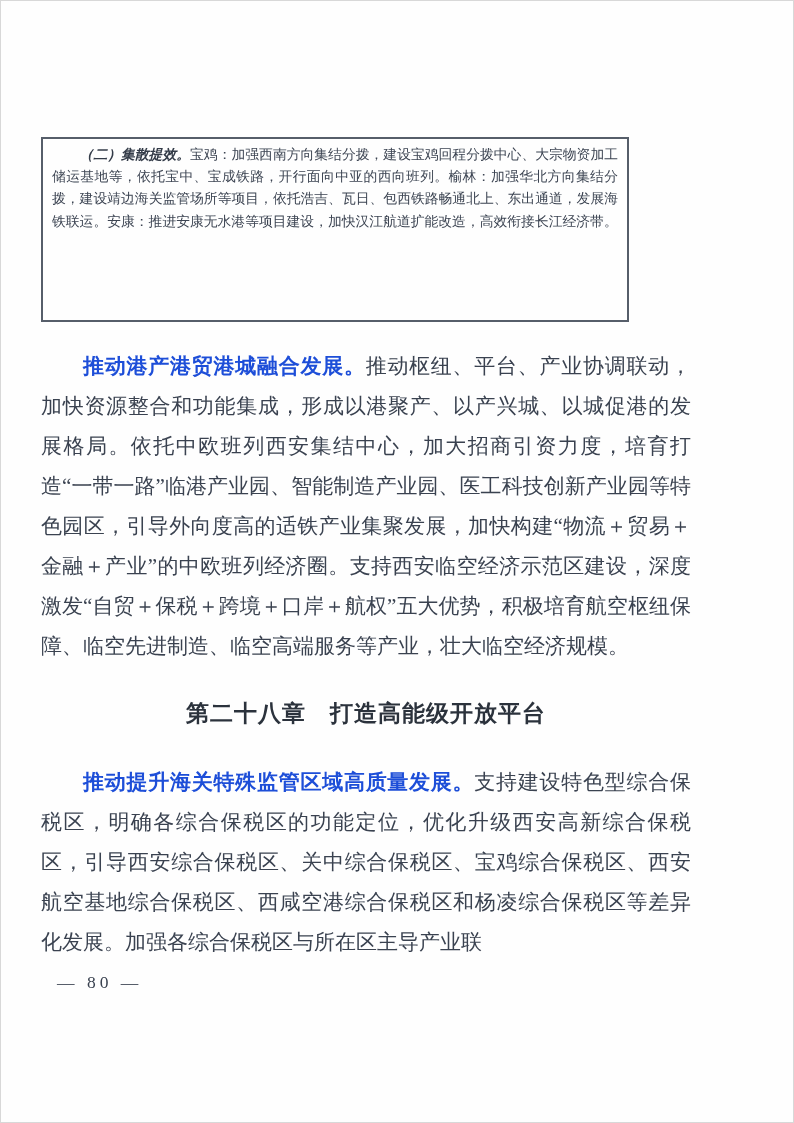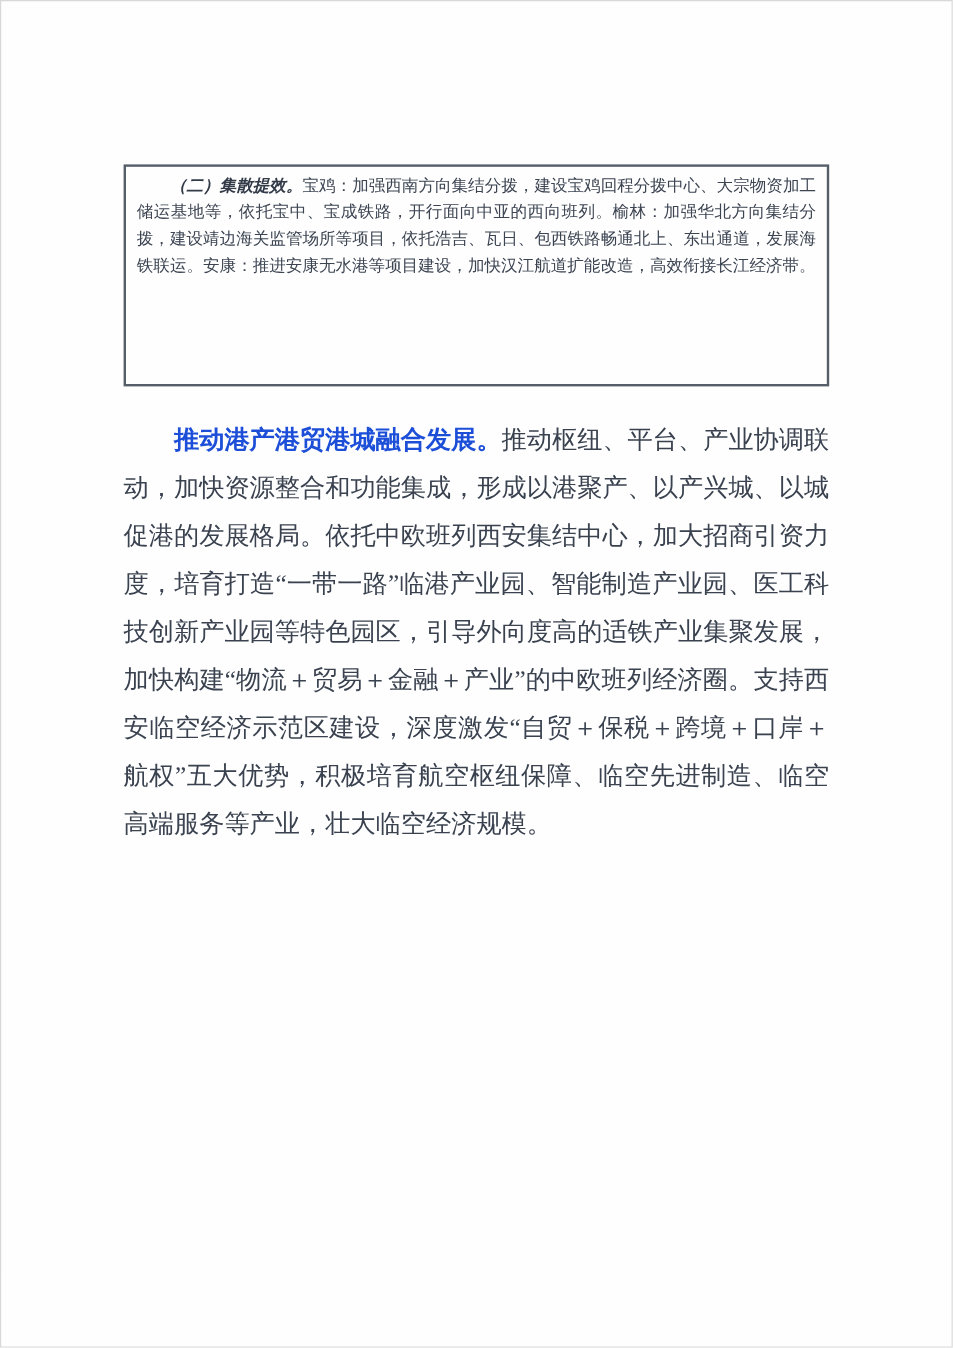--- a/index.html
+++ b/index.html
@@ -12,21 +12,21 @@
     width: 794px;
     height: 1123px;
     margin: 0 auto;
     background: #fefefe;
     overflow: hidden;
     font-family: "Liberation Serif", serif;
     color: #3a4250;
     box-shadow: inset 0 0 0 1px #d8d8d8;
   }
   .content {
-    padding: 137px 103px 0 103px;
+    padding: 137px 103px 0 41px;
     box-sizing: border-box;
   }
   
   .notice-box {
     border: 2px solid #565e6a;
     box-sizing: border-box;
     width: 588px;
     min-height: 185px;
     padding: 5px 9px 6px 9px;
   }
@@ -83,17 +83,20 @@
 
 <div class="page">
   <div class="content">
 
     <div class="notice-box">
       <p class="box-para"><span class="box-lead">（二）集散提效。</span><span>宝鸡：加强西南方向集结分拨，建设宝鸡回程分拨中心、大宗物资加工储运基地等，依托宝中、宝成铁路，开行面向中亚的西向班列。榆林：加强华北方向集结分拨，建设靖边海关监管场所等项目，依托浩吉、瓦日、包西铁路畅通北上、东出通道，发展海铁联运。安康：推进安康无水港等项目建设，加快汉江航道扩能改造，高效衔接长江经济带。</span></p>
     </div>
 
     <p class="body-para"><span class="para-lead">推动港产港贸港城融合发展。</span><span>推动枢纽、平台、产业协调联动，加快资源整合和功能集成，形成以港聚产、以产兴城、以城促港的发展格局。依托中欧班列西安集结中心，加大招商引资力度，培育打造“一带一路”临港产业园、智能制造产业园、医工科技创新产业园等特色园区，引导外向度高的适铁产业集聚发展，加快构建“物流＋贸易＋金融＋产业”的中欧班列经济圈。支持西安临空经济示范区建设，深度激发“自贸＋保税＋跨境＋口岸＋航权”五大优势，积极培育航空枢纽保障、临空先进制造、临空高端服务等产业，壮大临空经济规模。</span></p>
 
+    <h2 class="chapter-heading">第二十八章　打造高能级开放平台</h2>
 
+    <p class="body-para second"><span class="para-lead">推动提升海关特殊监管区域高质量发展。</span><span>支持建设特色型综合保税区，明确各综合保税区的功能定位，优化升级西安高新综合保税区，引导西安综合保税区、关中综合保税区、宝鸡综合保税区、西安航空基地综合保税区、西咸空港综合保税区和杨凌综合保税区等差异化发展。加强各综合保税区与所在区主导产业联</span></p>
 
+    <div class="page-number">— 80 —</div>
 
   </div>
 </div>
 
 </body></html>

